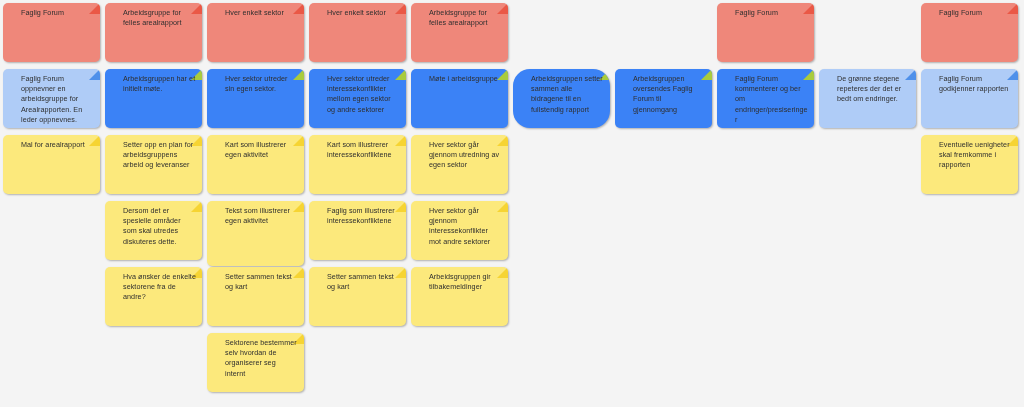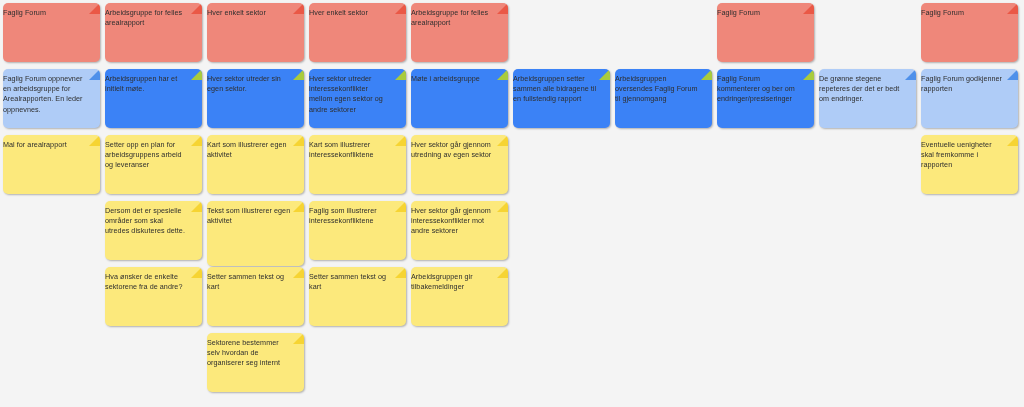--- a/index.html
+++ b/index.html
@@ -17,21 +17,21 @@
     position: relative;
     width: 1024px;
     height: 407px;
     background: #f4f4f4;
   }
   .card {
     position: absolute;
     width: 97px;
     height: 59px;
     border-radius: 5px;
-    padding: 5px 6px 4px 0;
+    padding: 5px 6px 4px 18px;
     font-size: 7.2px;
     line-height: 1.42;
     color: #2e2e2e;
     overflow: hidden;
     box-shadow: 1px 1px 2px rgba(0,0,0,0.28);
     letter-spacing: 0.05px;
     word-wrap: break-word;
     overflow-wrap: break-word;
   }
   .card .fold {
@@ -120,21 +120,21 @@
       <span class="txt">Hver sektor utreder sin egen sektor.</span>
     </div>
     <div class="card c-green" style="left: 309px; top: 69px; width: 97px; height: 59px;">
       <span class="fold"></span>
       <span class="txt">Hver sektor utreder interessekonflikter mellom egen sektor og andre sektorer</span>
     </div>
     <div class="card c-green" style="left: 411px; top: 69px; width: 97px; height: 59px;">
       <span class="fold"></span>
       <span class="txt">Møte i arbeidsgruppe</span>
     </div>
-    <div class="card c-green" style="left: 513px; top: 69px; width: 97px; height: 59px;">
+    <div class="card c-green" style="left: 513px; top: 69px; width: 97px; height: 59px; border-radius: 17px;">
       <span class="fold"></span>
       <span class="txt">Arbeidsgruppen setter sammen alle bidragene til en fullstendig rapport</span>
     </div>
     <div class="card c-green" style="left: 615px; top: 69px; width: 97px; height: 59px;">
       <span class="fold"></span>
       <span class="txt">Arbeidsgruppen oversendes Faglig Forum til gjennomgang</span>
     </div>
     <div class="card c-green" style="left: 717px; top: 69px; width: 97px; height: 59px;">
       <span class="fold"></span>
       <span class="txt">Faglig Forum kommenterer og ber om endringer/presiseringer</span>

